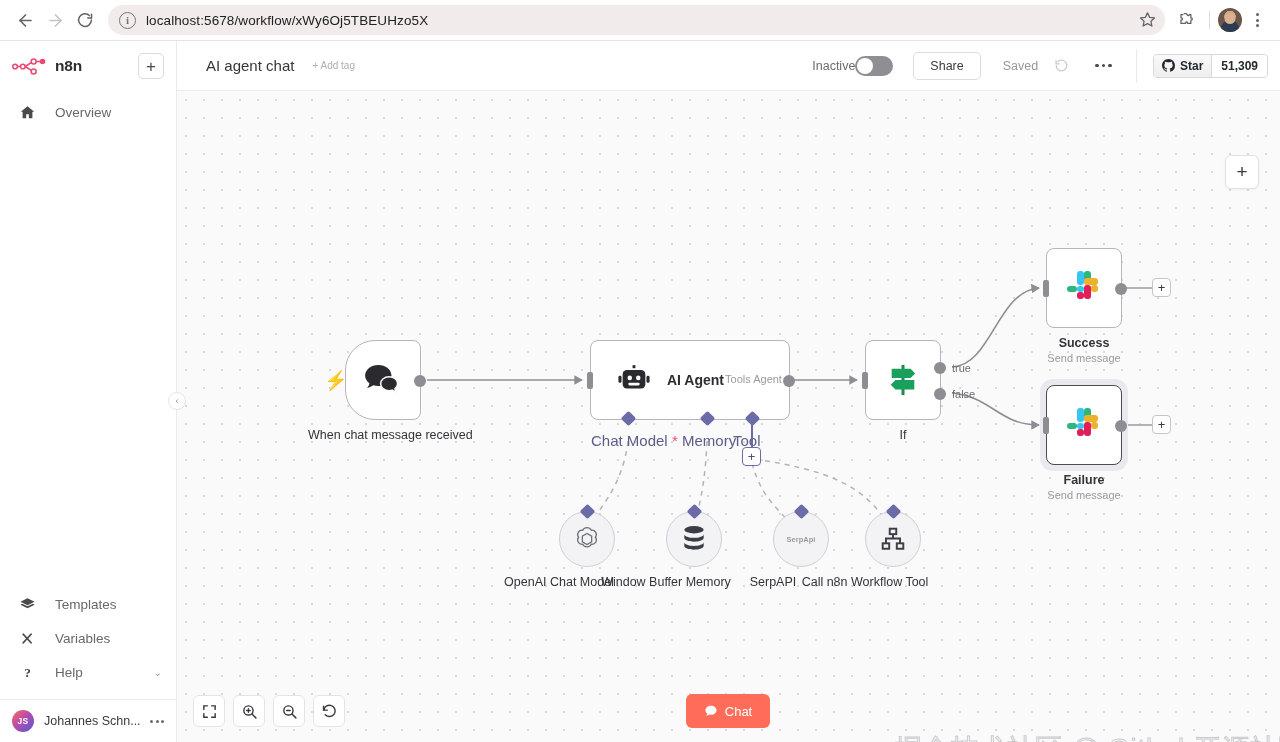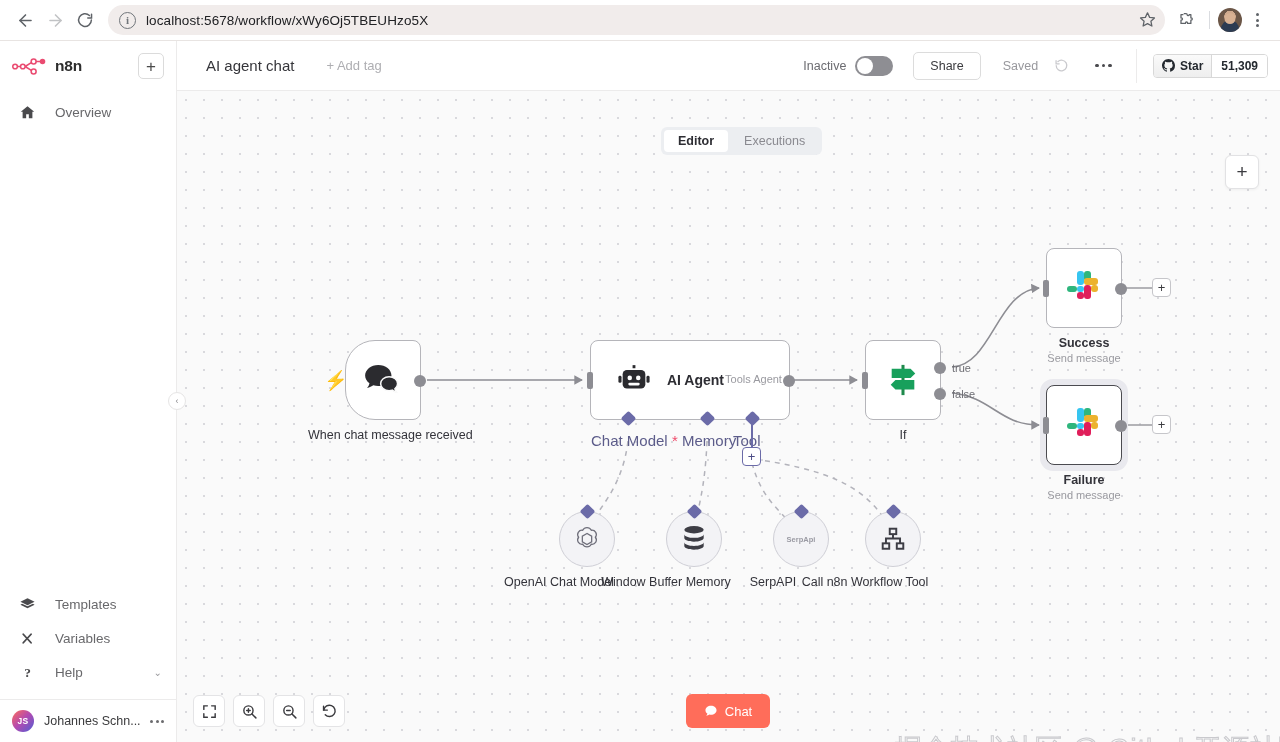--- a/index.html
+++ b/index.html
@@ -110,23 +110,23 @@
     font-size: 9px; color: #8a8a8d; z-index: 20;
   }
 
   
   .header {
     position: absolute; left: 177px; top: 0; width: 1103px; height: 50px;
     background: #fff; border-bottom: 1px solid #ecebeb;
     display: flex; align-items: center; padding: 0 12px 0 29px;
   }
   .wf-title { font-size: 15px; color: #35353a; }
-  .add-tag { font-size: 13px; color: #aeaeb2; margin-left: 32px; }
+  .add-tag { font-size: 10px; color: #aeaeb2; margin-left: 18px; }
   .hdr-right { margin-left: auto; display: flex; align-items: center; gap: 0; }
-  .inactive-label { font-size: 12.5px; color: #6b6b70; margin-right: 9px; }
+  .inactive-label { font-size: 12.5px; color: #6b6b70; }
   .toggle {
     width: 38px; height: 20px; border-radius: 10px; background: #8e8e93;
     position: relative; flex: none;
   }
   .toggle::after {
     content:''; position: absolute; left: 2px; top: 2px;
     width: 16px; height: 16px; border-radius: 50%; background: #fff;
   }
   .share-btn {
     margin-left: 20px; height: 28px; padding: 0 16px;
@@ -397,24 +397,20 @@
           <svg width="13" height="13" viewBox="0 0 16 16" fill="#24292f">
               <path d="M8 0C3.58 0 0 3.58 0 8c0 3.54 2.29 6.53 5.47 7.59.4.07.55-.17.55-.38 0-.19-.01-.82-.01-1.49-2.01.37-2.53-.49-2.69-.94-.09-.23-.48-.94-.82-1.13-.28-.15-.68-.52-.01-.53.63-.01 1.08.58 1.23.82.72 1.21 1.87.87 2.33.66.07-.52.28-.87.51-1.07-1.78-.2-3.64-.89-3.64-3.95 0-.87.31-1.59.82-2.15-.08-.2-.36-1.02.08-2.12 0 0 .67-.21 2.2.82.64-.18 1.32-.27 2-.27s1.36.09 2 .27c1.53-1.04 2.2-.82 2.2-.82.44 1.1.16 1.92.08 2.12.51.56.82 1.27.82 2.15 0 3.07-1.87 3.75-3.65 3.95.29.25.54.73.54 1.48 0 1.07-.01 1.93-.01 2.2 0 .21.15.46.55.38A8.01 8.01 0 0 0 16 8c0-4.42-3.58-8-8-8z"></path>
             </svg>
           <span>Star</span>
         </div>
         <div class="right">51,309</div>
       </div>
     </div>
   </div>
 
-  <div class="tabs">
-    <div class="tab active">Editor</div>
-    <div class="tab">Executions</div>
-  </div>
 
   <div class="canvas">
 
     <svg class="wires">
       <defs>
         <marker id="arr" viewBox="0 0 10 10" refX="8" refY="5" markerWidth="6" markerHeight="6" orient="auto">
           <path d="M0 0 L9 5 L0 10 z" fill="#8d8d93"></path>
         </marker>
       </defs>
 

